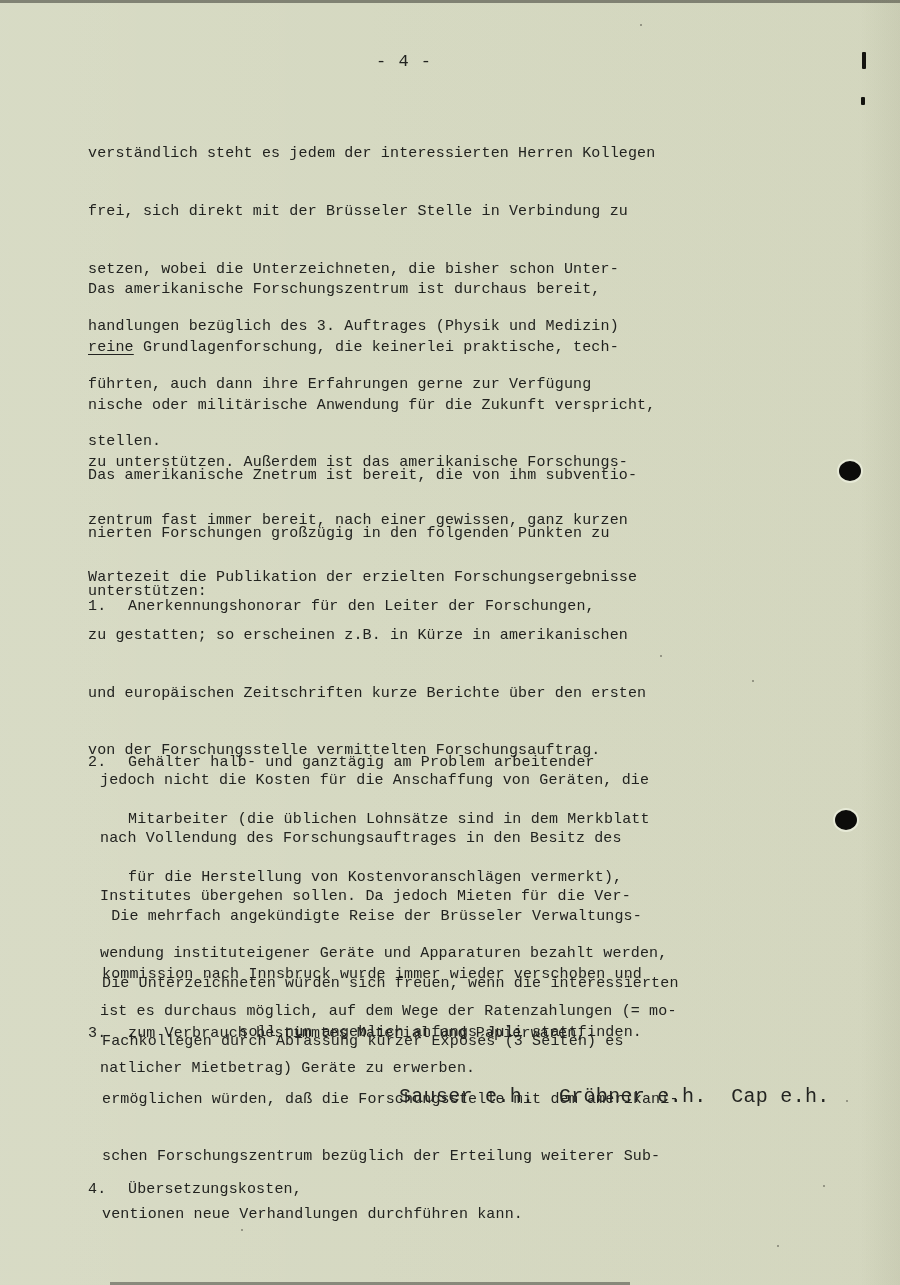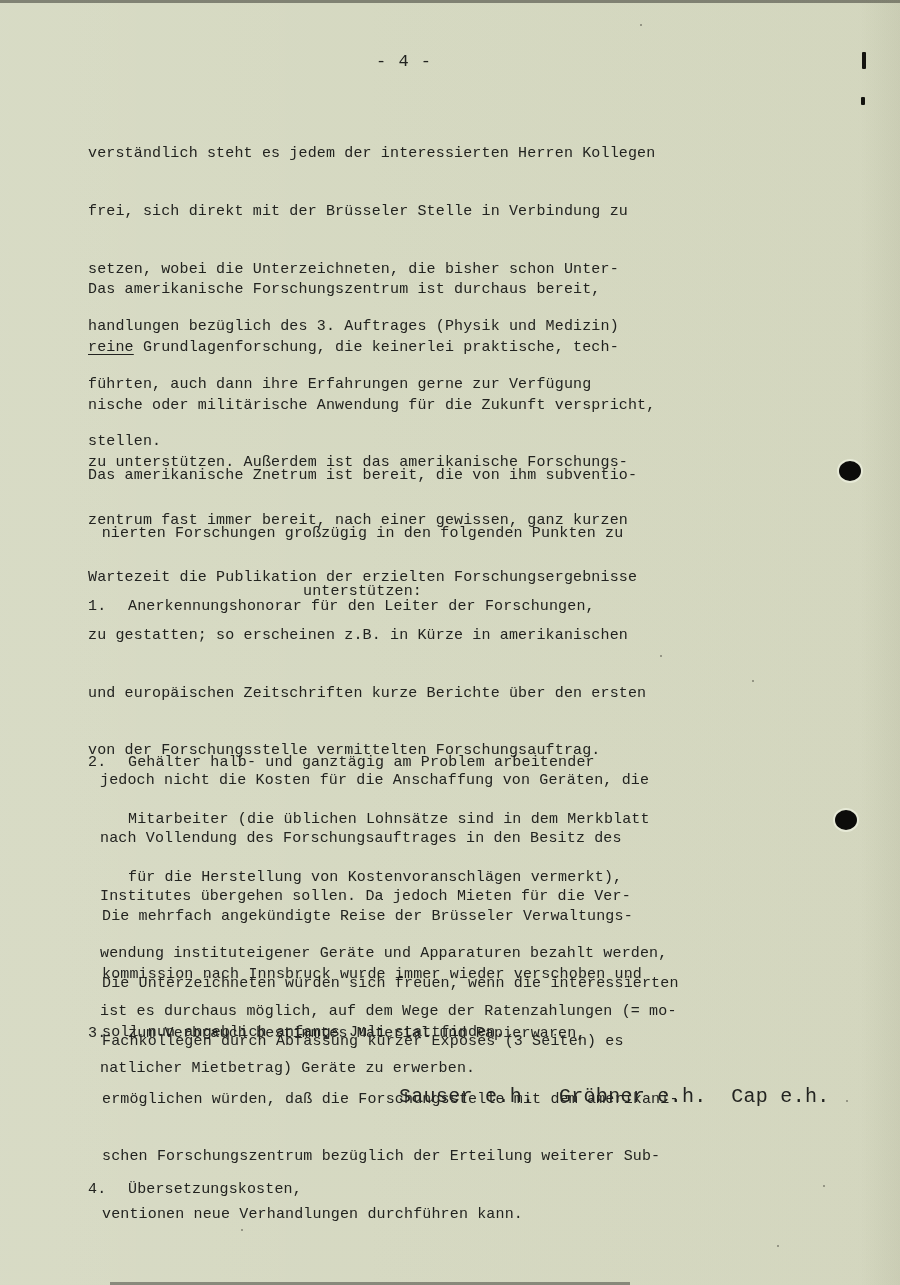--- a/index.html
+++ b/index.html
@@ -120,21 +120,21 @@
   <span class="line"><span class="underline">reine</span><span> Grundlagenforschung, die keinerlei praktische, tech-</span></span>
   <span class="line">nische oder militärische Anwendung für die Zukunft verspricht,</span>
   <span class="line">zu unterstützen. Außerdem ist das amerikanische Forschungs-</span>
   <span class="line">zentrum fast immer bereit, nach einer gewissen, ganz kurzen</span>
   <span class="line">Wartezeit die Publikation der erzielten Forschungsergebnisse</span>
   <span class="line">zu gestatten; so erscheinen z.B. in Kürze in amerikanischen</span>
   <span class="line">und europäischen Zeitschriften kurze Berichte über den ersten</span>
   <span class="line">von der Forschungsstelle vermittelten Forschungsauftrag.</span>
 </div>
 
-<div class="text-block" style="top:428px;text-align:center;">
+<div class="text-block" style="top:428px;">
   <span class="line">Das amerikanische Znetrum ist bereit, die von ihm subventio-</span>
   <span class="line">nierten Forschungen großzügig in den folgenden Punkten zu</span>
   <span class="line">unterstützen:</span>
 </div>
 
 <div class="text-block" style="top:506px;">
   <span class="list-item">
     <span class="list-line"><span class="list-item-num">1.</span><span>Anerkennungshonorar für den Leiter der Forschungen,</span></span>
   </span>
   <span class="list-item">
@@ -157,21 +157,21 @@
 
 <div class="text-block" style="top:733px; left:100px;">
   <span class="line">jedoch nicht die Kosten für die Anschaffung von Geräten, die</span>
   <span class="line">nach Vollendung des Forschungsauftrages in den Besitz des</span>
   <span class="line">Institutes übergehen sollen. Da jedoch Mieten für die Ver-</span>
   <span class="line">wendung instituteigener Geräte und Apparaturen bezahlt werden,</span>
   <span class="line">ist es durchaus möglich, auf dem Wege der Ratenzahlungen (= mo-</span>
   <span class="line">natlicher Mietbetrag) Geräte zu erwerben.</span>
 </div>
 
-<div class="text-block" style="top:869px; left:102px;">
+<div class="text-block" style="top:869px; left:102px;text-align:right;">
   <span class="line">Die mehrfach angekündigte Reise der Brüsseler Verwaltungs-</span>
   <span class="line">kommission nach Innsbruck wurde immer wieder verschoben und</span>
   <span class="line">soll nun angeblich anfangs Juli stattfinden.</span>
 </div>
 
 <div class="text-block" style="top:936px; left:102px;">
   <span class="line">Die Unterzeichneten würden sich freuen, wenn die interessierten</span>
   <span class="line">Fachkollegen durch Abfassung kurzer Exposés (3 Seiten) es</span>
   <span class="line">ermöglichen würden, daß die Forschungsstelle mit dem amerikani-</span>
   <span class="line">schen Forschungszentrum bezüglich der Erteilung weiterer Sub-</span>

